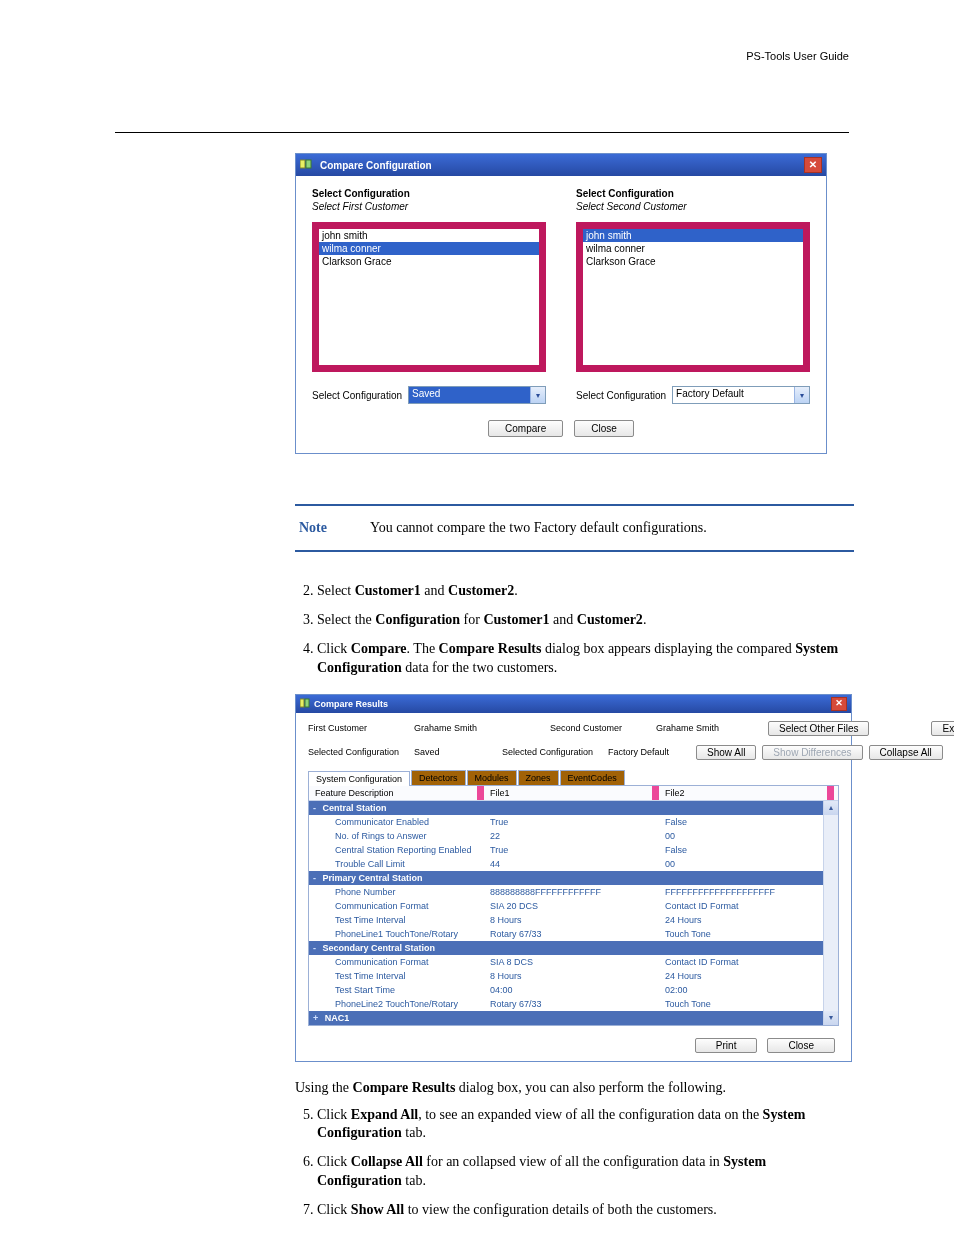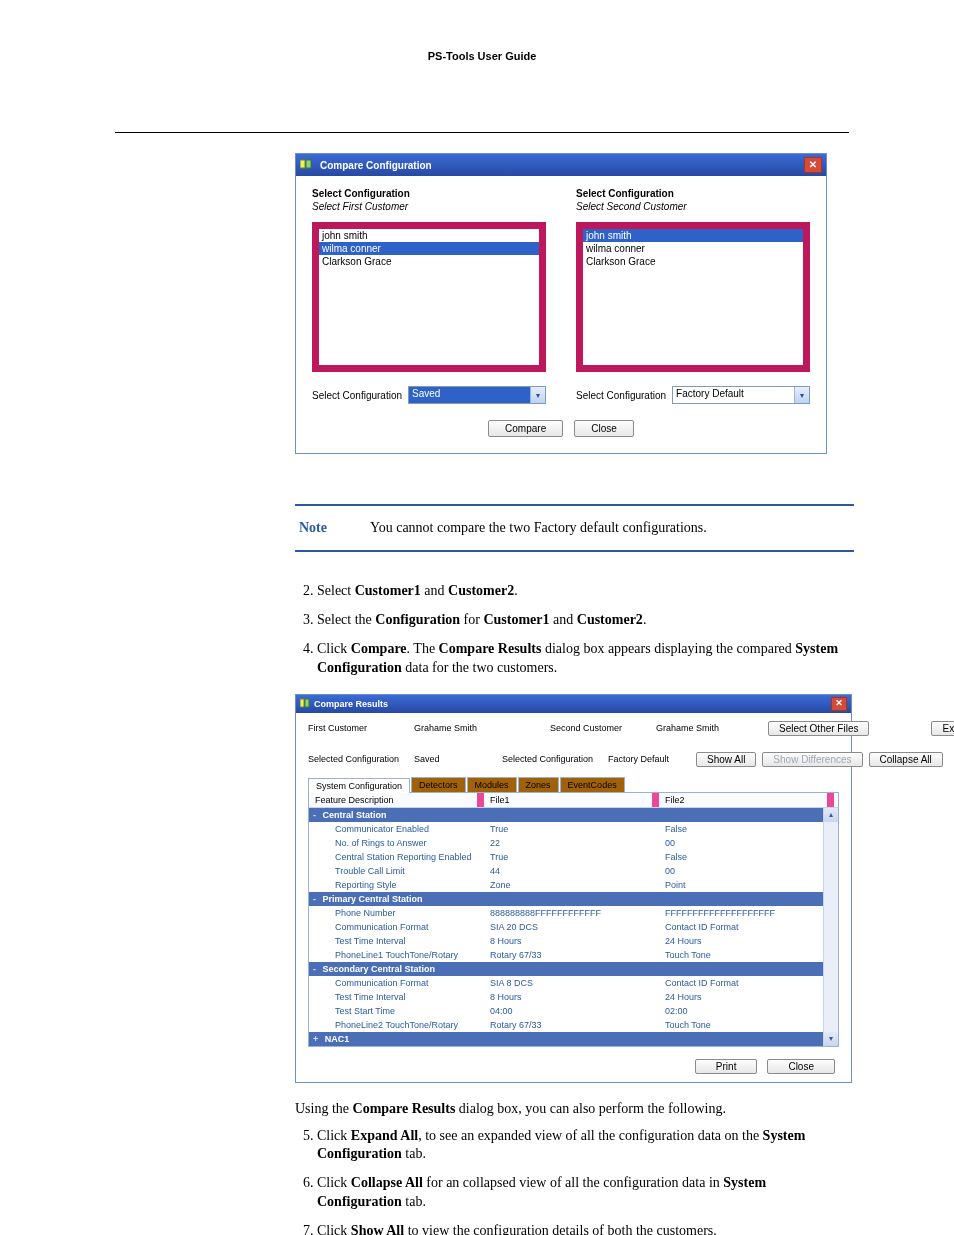--- a/index.html
+++ b/index.html
@@ -8,24 +8,24 @@
     font-family: "Times New Roman", serif;
     font-size: 13px;
     color: #000;
     background: #fff;
     width: 954px;
   }
   .page {
     padding: 50px 105px 40px 115px;
   }
   .header-right {
-    text-align: center;
+    text-align: right;
     font-family: Arial, sans-serif;
     font-size: 11px;
-    font-weight: bold;
+    font-weight: normal;
     margin-bottom: 70px;
   }
   .hr-top {
     border-top: 1.5px solid #000;
     margin-bottom: 20px;
     margin-top: 6px;
   }
 
   
   .dlg1-outer {
@@ -156,21 +156,21 @@
     color: #fff; font-weight: bold;
     padding: 2px 4px;
     display: flex; align-items: center; justify-content: space-between;
   }
   .dlg2-top {
     padding: 8px 12px 4px;
   }
   .dlg2-top-row1, .dlg2-top-row2 {
     display: flex; align-items: center;
   }
-  .dlg2-top-row1 { margin-bottom: 16px; gap: 24px; }
+  .dlg2-top-row1 { margin-bottom: 9px; gap: 24px; }
   .dlg2-top .pair { display: flex; gap: 6px; align-items: center; }
   .dlg2-top .w-lbl { width: 100px; color: #000; }
   .dlg2-top .w-val { width: 88px; }
   .dlg2-top .sep { width: 18px; }
   .smbtn {
     border: 1px solid #8b8b8b;
     background: linear-gradient(#fdfdfd,#e7e7e7);
     padding: 1px 10px;
     font-size: 10px;
     border-radius: 2px;
@@ -394,25 +394,20 @@
           <div class="grid-row">
             <div>Central Station Reporting Enabled</div>
             <div>True</div>
             <div>False</div>
           </div>
           <div class="grid-row">
             <div>Trouble Call Limit</div>
             <div>44</div>
             <div>00</div>
           </div>
-          <div class="grid-row">
-            <div>Reporting Style</div>
-            <div>Zone</div>
-            <div>Point</div>
-          </div>
           <div class="grid-group">
             <div><span class="expand">-</span> Primary Central Station</div>
           </div>
           <div class="grid-row">
             <div>Phone Number</div>
             <div>888888888FFFFFFFFFFFF</div>
             <div>FFFFFFFFFFFFFFFFFFFF</div>
           </div>
           <div class="grid-row">
             <div>Communication Format</div>

